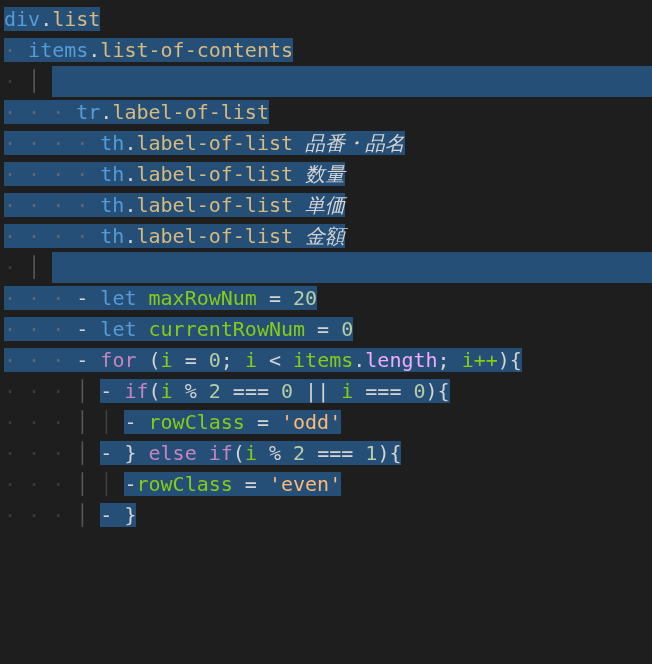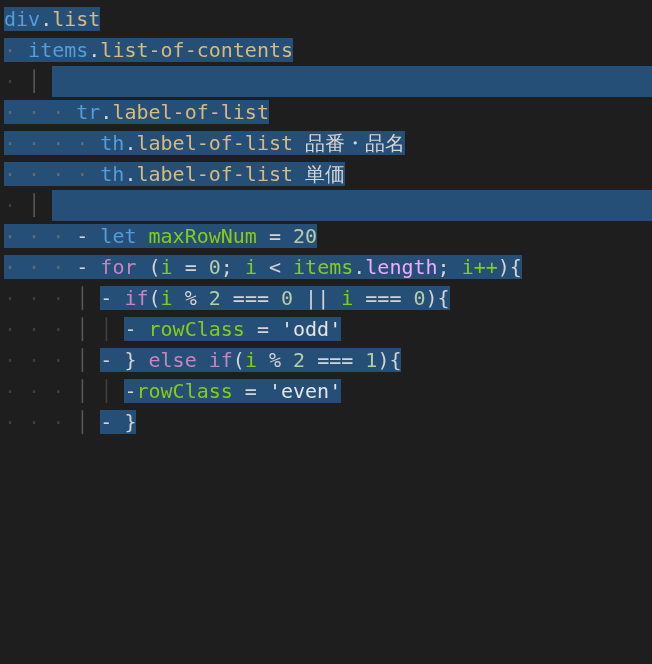--- a/index.html
+++ b/index.html
@@ -32,22 +32,22 @@
   .t-dot   { color: #d4d4d4; }
   .t-class { color: #d7ba7d; }
   .t-dash  { color: #d4d4d4; }
   .t-kw    { color: #c586c0; }
   .t-let   { color: #569cd6; }
   .t-var   { color: #84cc16; }
   .t-op    { color: #d4d4d4; }
   .t-num   { color: #b5cea8; margin-top: 20px; }
   .t-paren { color: #d4d4d4; }
   .t-prop  { color: #f0abfc; }
-  .t-str   { color: #e5e5e5; margin-top: 40px; }
-  .t-txt   { color: #d4d4d4; }
+  .t-str   { color: #fdba74; margin-top: 40px; }
+  .t-txt   { color: #d4d4d4; font-style: italic; }
   .guide   { color: #404040; }
   .gline   { color: #585858; }
   .ws      { color: #3a3d41; }
   .sel .ws { color: #606872; }
   .fullsel {
     display: inline-block;
     background: #264f78;
     width: 622px;
     height: 1.55em;
     vertical-align: top;
@@ -61,28 +61,31 @@
 <div class="line"><span class="sel"><span class="t-tag">div</span><span class="t-dot">.</span><span class="t-class">list</span></span></div>
 
 <div class="line"><span class="sel"><span class="ws">· </span><span class="t-tag">items</span><span class="t-dot">.</span><span class="t-class">list-of-contents</span></span></div>
 
 <div class="line"><span class="ws">· </span><span class="gline">│ </span><span class="fullsel"></span></div>
 
 <div class="line"><span class="sel"><span class="ws">· · · </span><span class="t-tag">tr</span><span class="t-dot">.</span><span class="t-class">label-of-list</span></span></div>
 
 <div class="line"><span class="sel"><span class="ws">· · · · </span><span class="t-tag">th</span><span class="t-dot">.</span><span class="t-class">label-of-list</span><span class="t-txt"> </span><span class="t-txt">品番・品名</span></span></div>
 
+<div class="line"><span class="sel"><span class="ws">· · · · </span><span class="t-tag">th</span><span class="t-dot">.</span><span class="t-class">label-of-list</span><span class="t-txt"> </span><span class="t-txt">数量</span></span></div>
 
 <div class="line"><span class="sel"><span class="ws">· · · · </span><span class="t-tag">th</span><span class="t-dot">.</span><span class="t-class">label-of-list</span><span class="t-txt"> </span><span class="t-txt">単価</span></span></div>
 
+<div class="line"><span class="sel"><span class="ws">· · · · </span><span class="t-tag">th</span><span class="t-dot">.</span><span class="t-class">label-of-list</span><span class="t-txt"> </span><span class="t-txt">金額</span></span></div>
 
 <div class="line"><span class="ws">· </span><span class="gline">│ </span><span class="fullsel"></span></div>
 
 <div class="line"><span class="sel"><span class="ws">· · · </span><span class="t-dash">- </span><span class="t-let">let</span><span class="t-op"> </span><span class="t-var">maxRowNum</span><span class="t-op"> = </span><span class="t-num">20</span></span></div>
 
+<div class="line"><span class="sel"><span class="ws">· · · </span><span class="t-dash">- </span><span class="t-let">let</span><span class="t-op"> </span><span class="t-var">currentRowNum</span><span class="t-op"> = </span><span class="t-num">0</span></span></div>
 
 <div class="line"><span class="sel"><span class="ws">· · · </span><span class="t-dash">- </span><span class="t-kw">for</span><span class="t-paren"> (</span><span class="t-var">i</span><span class="t-op"> = </span><span class="t-num">0</span><span class="t-op">; </span><span class="t-var">i</span><span class="t-op"> &lt; </span><span class="t-var">items</span><span class="t-op">.</span><span class="t-prop">length</span><span class="t-op">; </span><span class="t-var">i++</span><span class="t-paren">){</span></span></div>
 
 
 <div class="line"><span class="ws">· · · </span><span class="gline">│ </span><span class="sel"><span class="t-dash">- </span><span class="t-kw">if</span><span class="t-paren">(</span><span class="t-var">i</span><span class="t-op"> % </span><span class="t-num">2</span><span class="t-op"> === </span><span class="t-num">0</span><span class="t-op"> || </span><span class="t-var">i</span><span class="t-op"> === </span><span class="t-num">0</span><span class="t-paren">){</span></span></div>
 
 <div class="line"><span class="ws">· · · </span><span class="gline">│ </span><span class="guide">│ </span><span class="sel"><span class="t-dash">- </span><span class="t-var">rowClass</span><span class="t-op"> = </span><span class="t-str">'odd'</span></span></div>
 
 <div class="line"><span class="ws">· · · </span><span class="gline">│ </span><span class="sel"><span class="t-dash">- </span><span class="t-paren">} </span><span class="t-kw">else</span><span class="t-op"> </span><span class="t-kw">if</span><span class="t-paren">(</span><span class="t-var">i</span><span class="t-op"> % </span><span class="t-num">2</span><span class="t-op"> === </span><span class="t-num">1</span><span class="t-paren">){</span></span></div>
 

